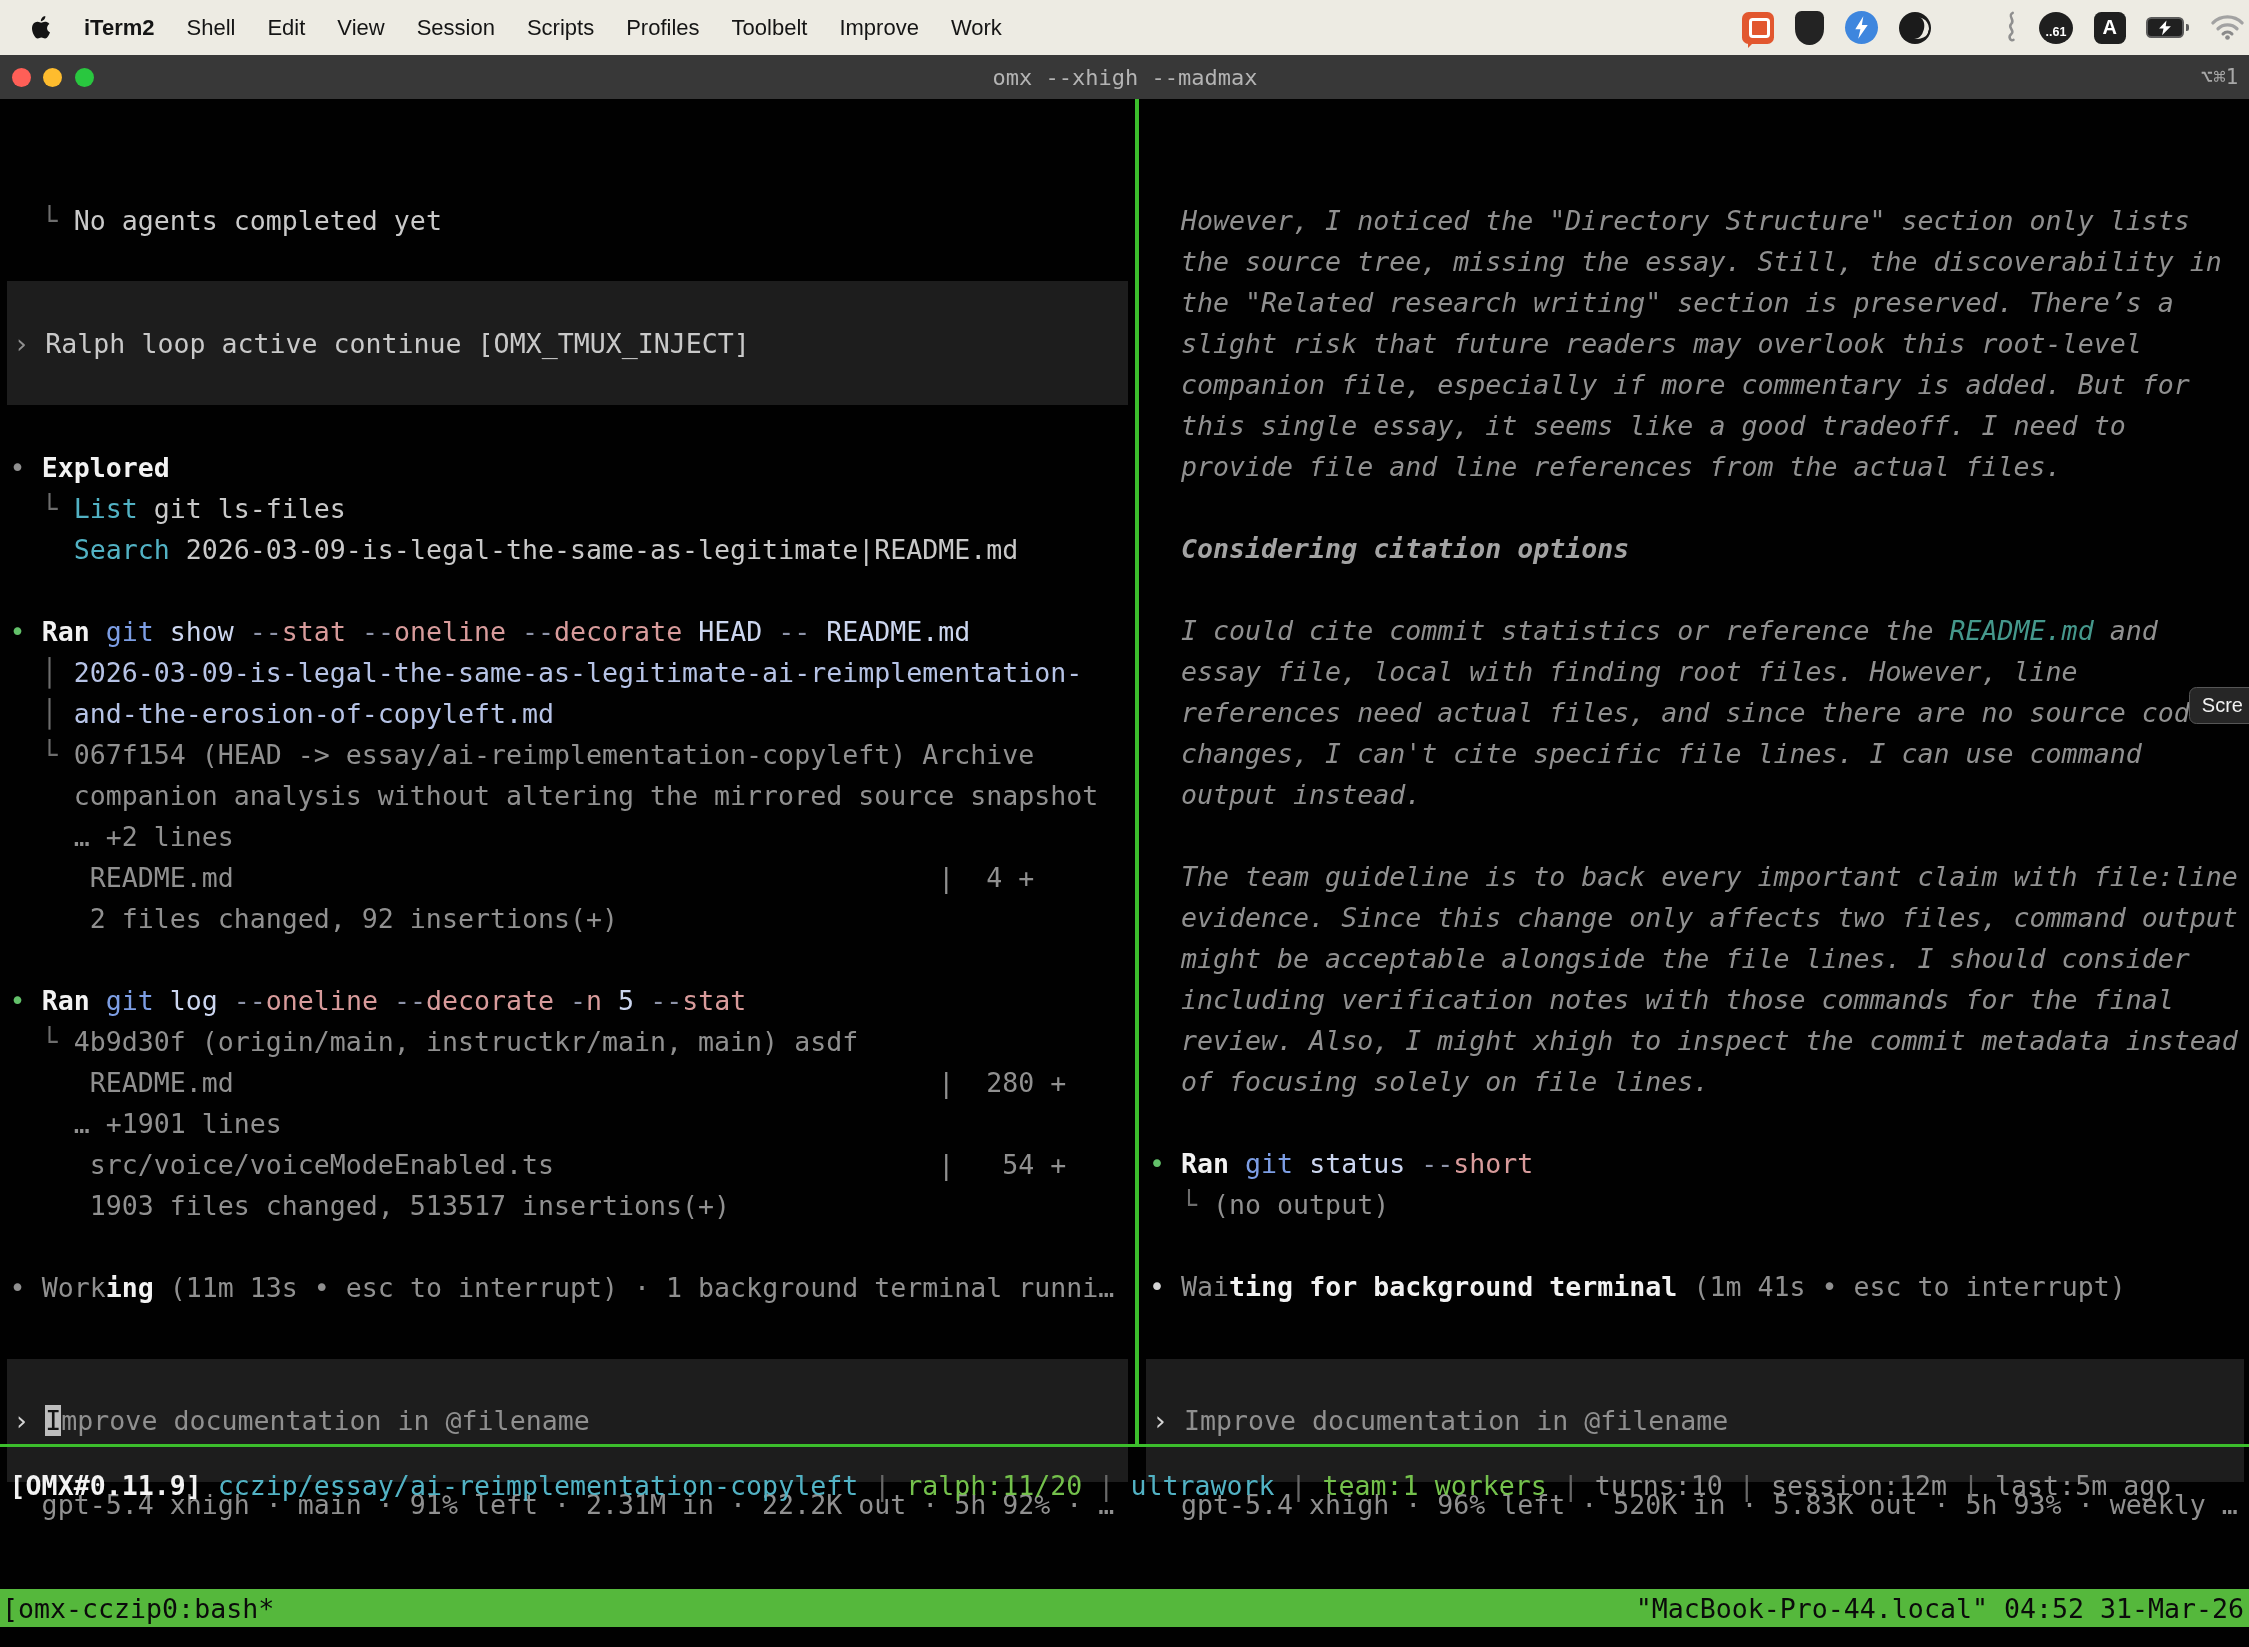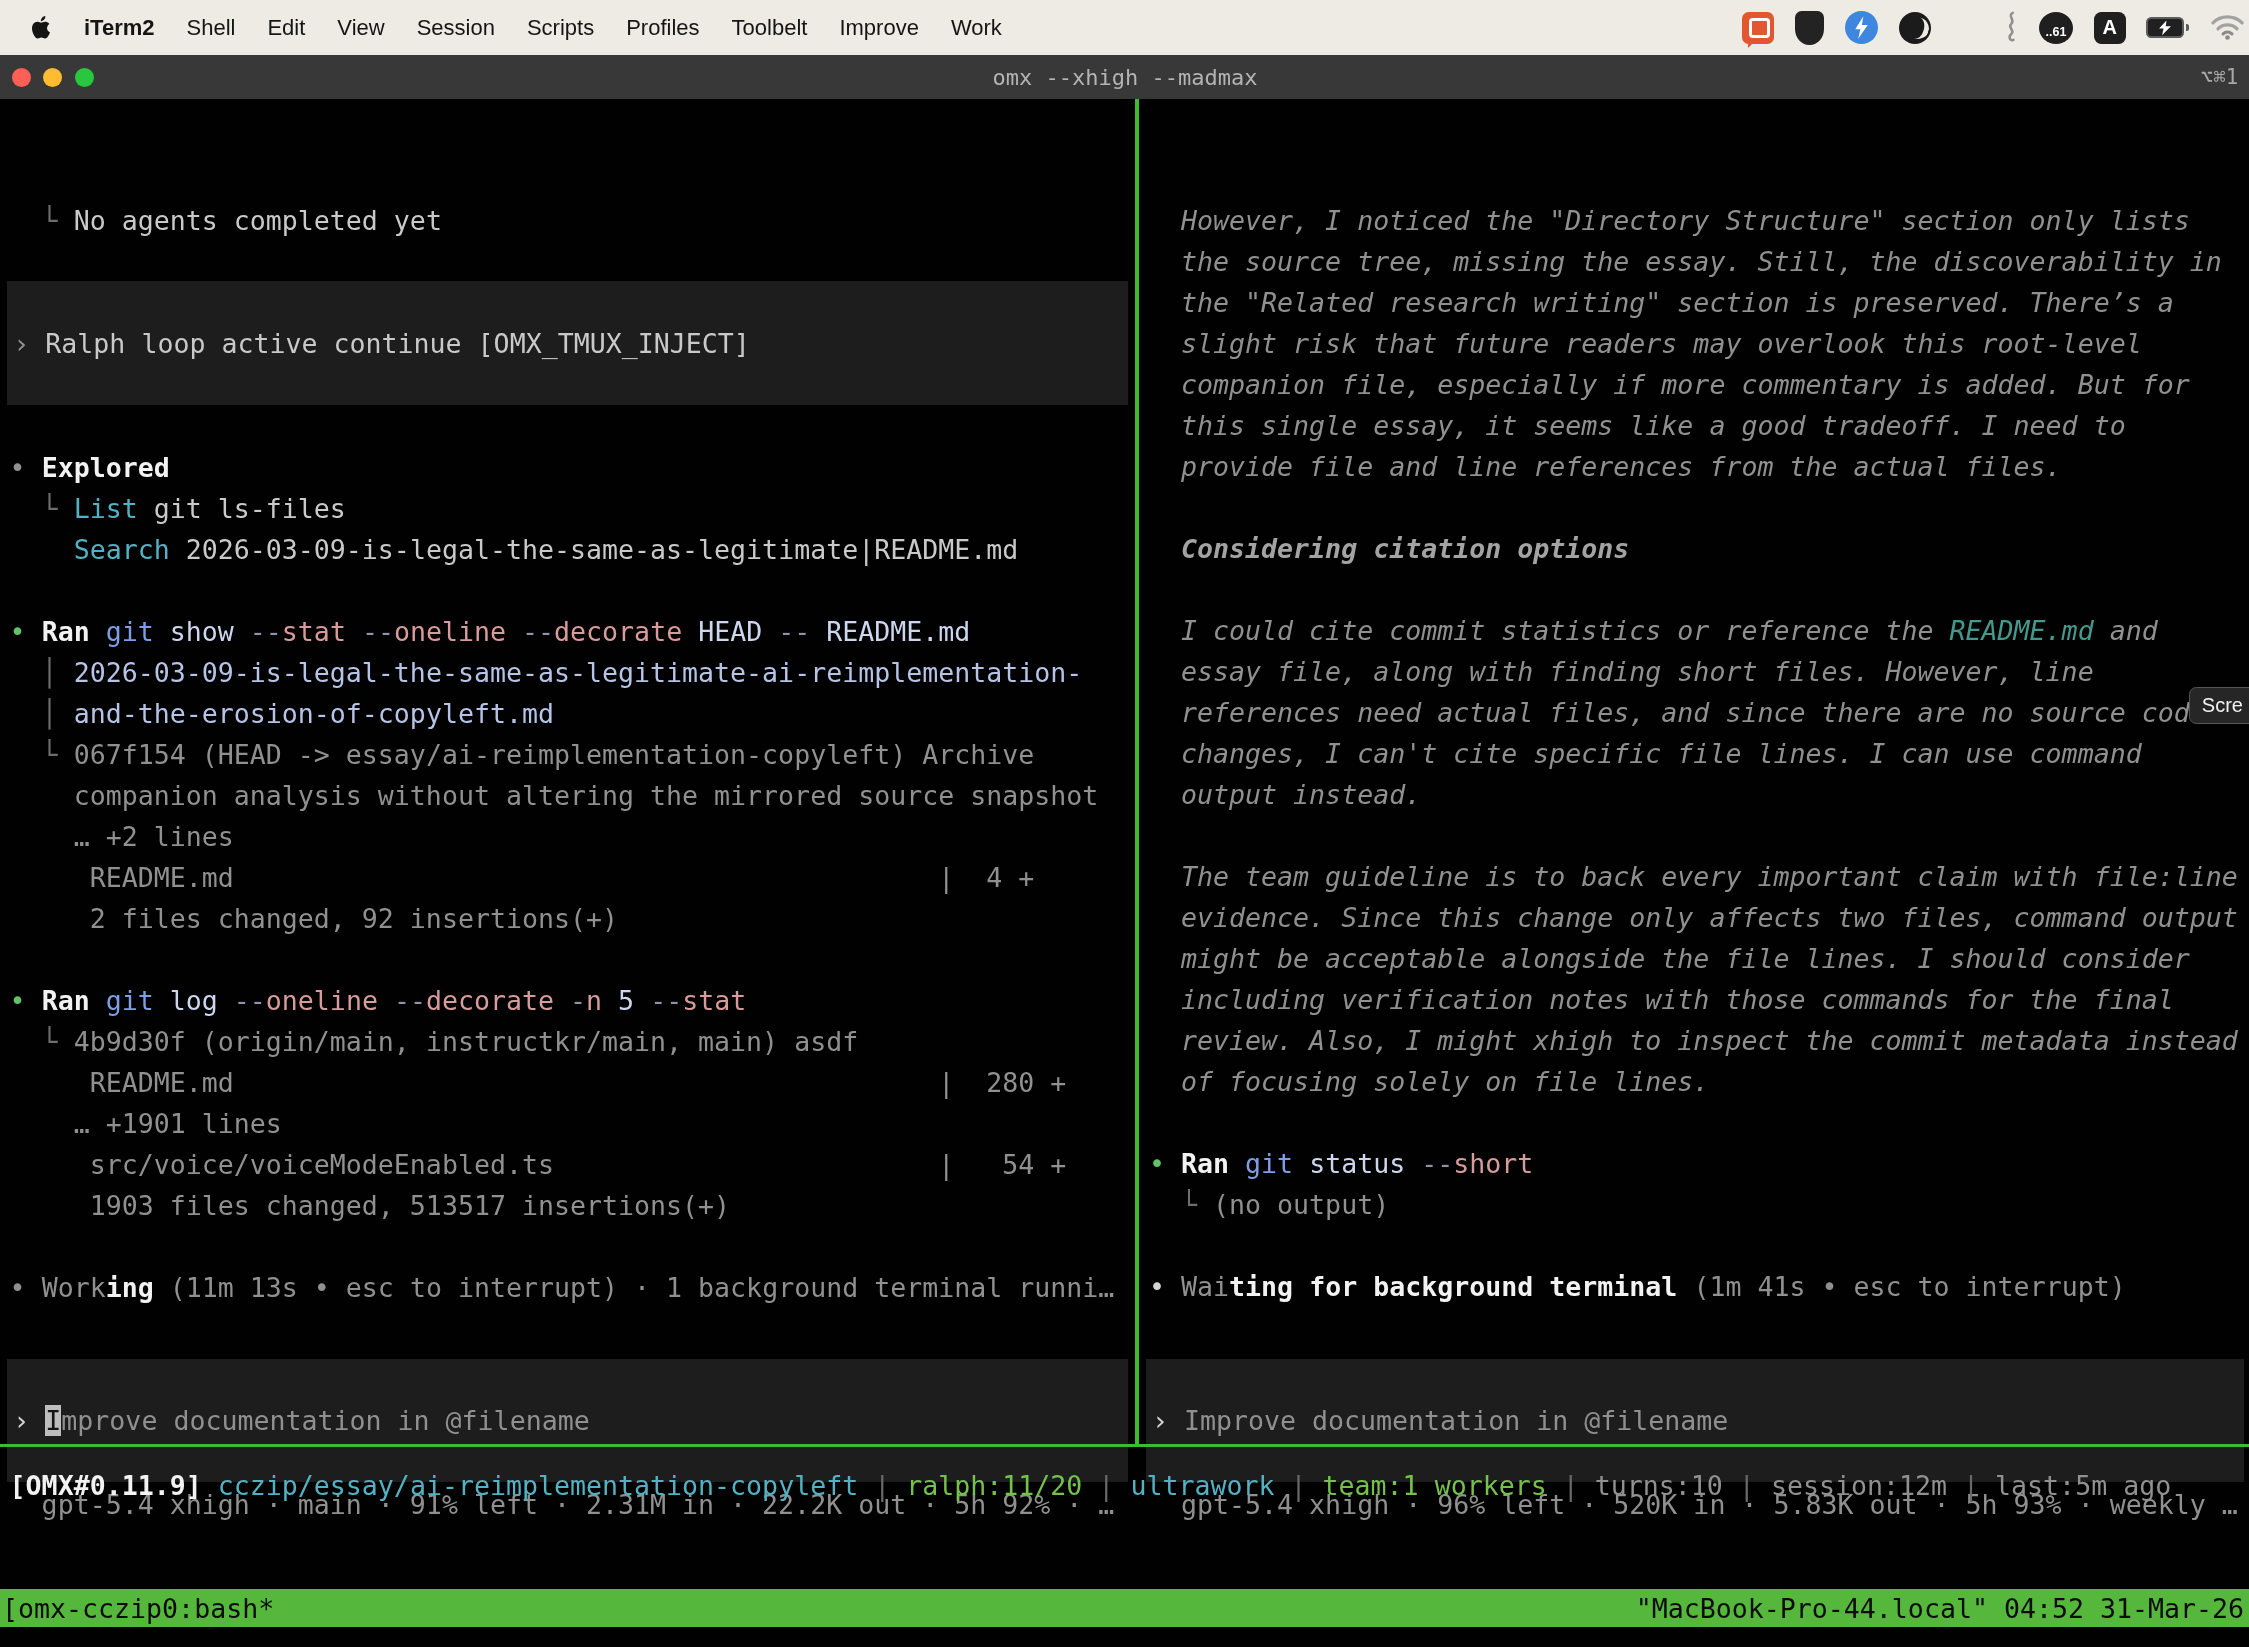--- a/index.html
+++ b/index.html
@@ -223,21 +223,21 @@
       <div class="tl it"><span class="c-dim">  the source tree, missing the essay. Still, the discoverability in</span></div>
       <div class="tl it"><span class="c-dim">  the "Related research writing" section is preserved. There’s a</span></div>
       <div class="tl it"><span class="c-dim">  slight risk that future readers may overlook this root-level</span></div>
       <div class="tl it"><span class="c-dim">  companion file, especially if more commentary is added. But for</span></div>
       <div class="tl it"><span class="c-dim">  this single essay, it seems like a good tradeoff. I need to</span></div>
       <div class="tl it"><span class="c-dim">  provide file and line references from the actual files.</span></div>
       <div class="tl">&nbsp;</div>
       <div class="tl it"><span class="c-dimb">  Considering citation options</span></div>
       <div class="tl">&nbsp;</div>
       <div class="tl it"><span class="c-dim">  I could cite commit statistics or reference the </span><span class="c-teal">README.md</span><span class="c-dim"> and</span></div>
-      <div class="tl it"><span class="c-dim">  essay file, along with finding short files. However, line</span></div>
+      <div class="tl it"><span class="c-dim">  essay file, local with finding root files. However, line</span></div>
       <div class="tl it"><span class="c-dim">  references need actual files, and since there are no source code</span></div>
       <div class="tl it"><span class="c-dim">  changes, I can't cite specific file lines. I can use command</span></div>
       <div class="tl it"><span class="c-dim">  output instead.</span></div>
       <div class="tl">&nbsp;</div>
       <div class="tl it"><span class="c-dim">  The team guideline is to back every important claim with file:line</span></div>
       <div class="tl it"><span class="c-dim">  evidence. Since this change only affects two files, command output</span></div>
       <div class="tl it"><span class="c-dim">  might be acceptable alongside the file lines. I should consider</span></div>
       <div class="tl it"><span class="c-dim">  including verification notes with those commands for the final</span></div>
       <div class="tl it"><span class="c-dim">  review. Also, I might xhigh to inspect the commit metadata instead</span></div>
       <div class="tl it"><span class="c-dim">  of focusing solely on file lines.</span></div>

